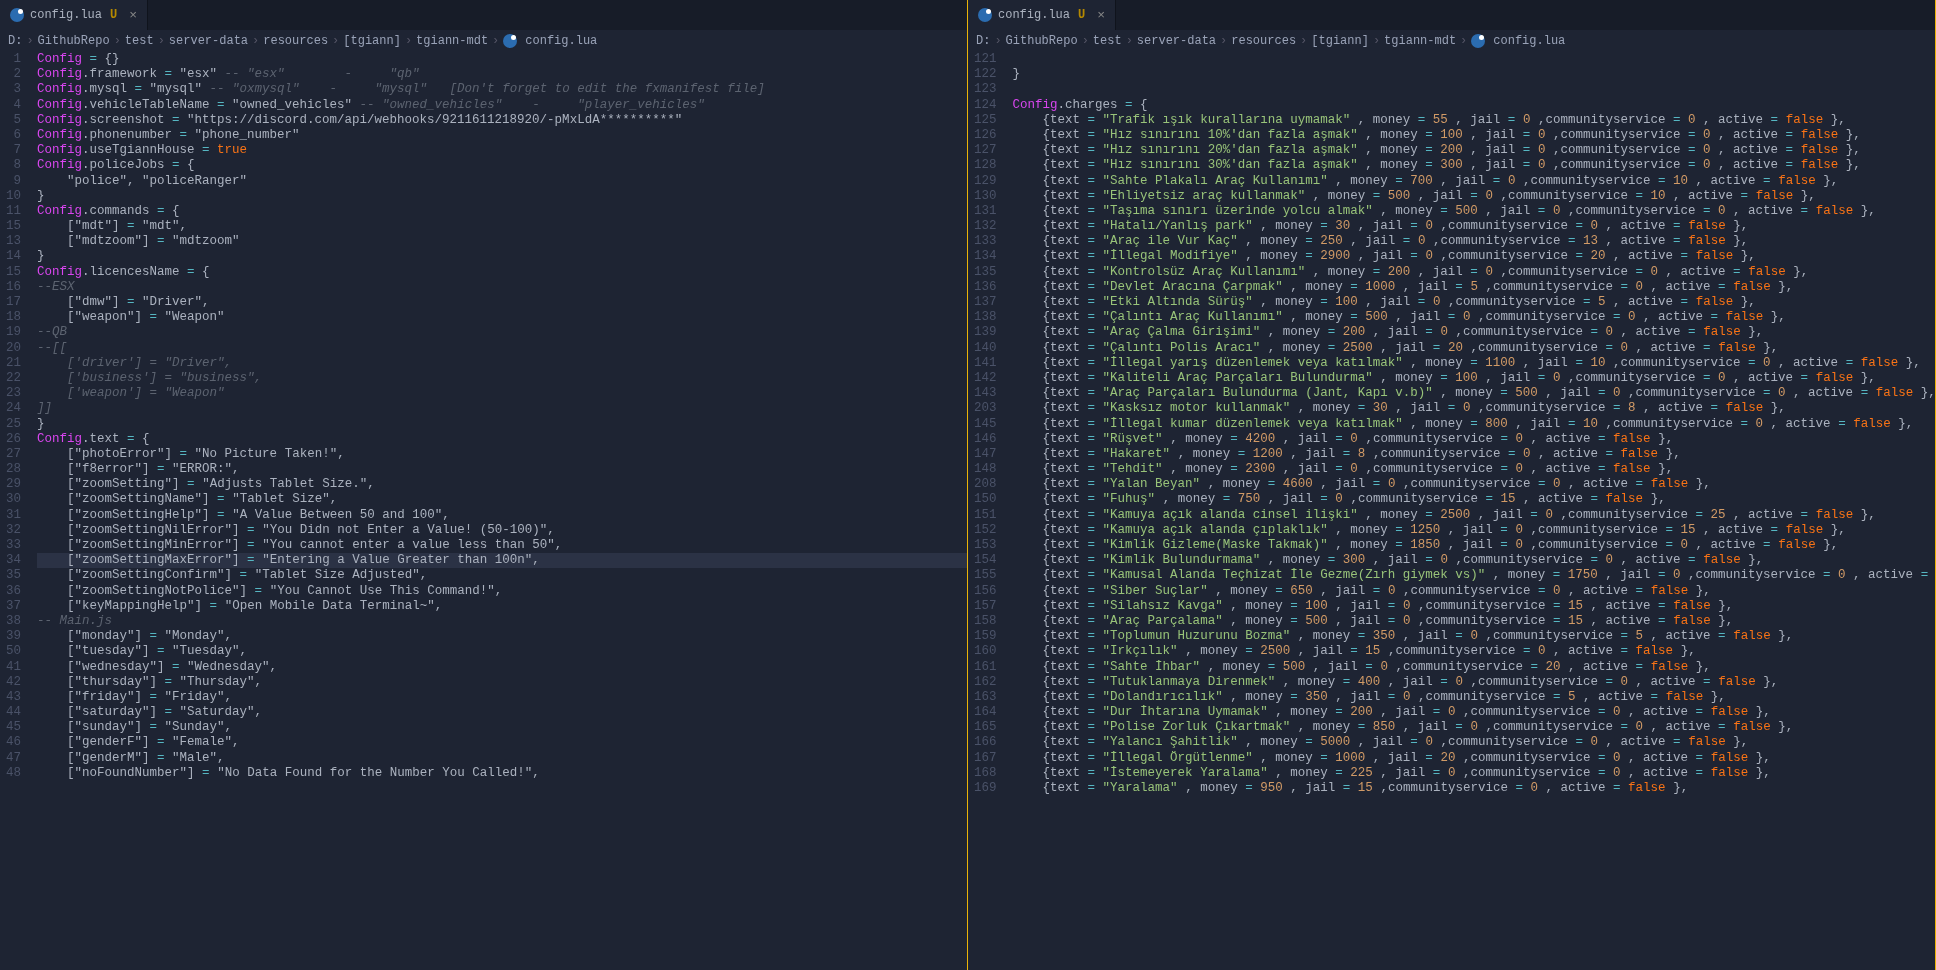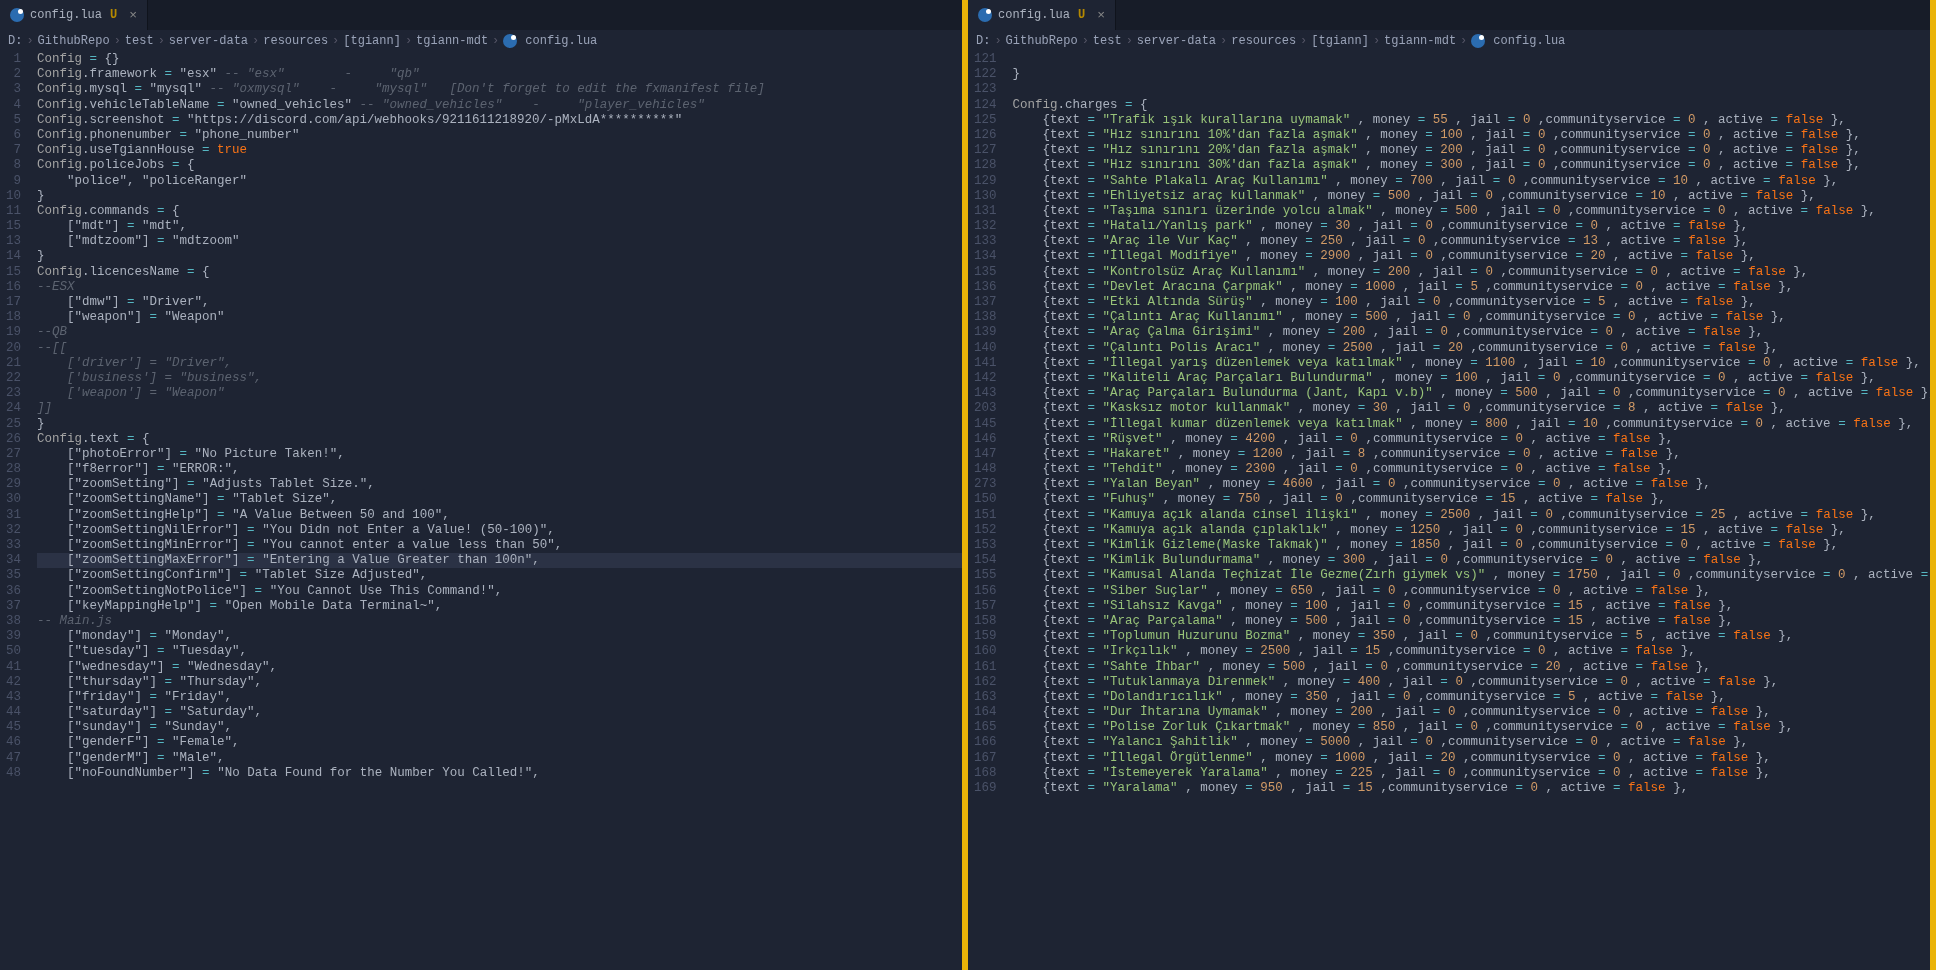--- a/index.html
+++ b/index.html
@@ -10,21 +10,21 @@
   color: #abb2bf;
   display: flex;
   height: 970px;
   width: 1936px;
   overflow: hidden;
 }
 .pane {
   flex: 1;
   display: flex;
   flex-direction: column;
-  border-right: 6px solid #eab308;
+  border-right: 1px solid #eab308;
   overflow: hidden;
 }
 .tabs {
   display: flex;
   background: #171c28;
   height: 30px;
   align-items: stretch;
 }
 .tab {
   display: flex;
@@ -68,21 +68,21 @@
   flex: 1;
   white-space: pre;
   font-size: 12.5px;
   line-height: 15.2px;
   padding-left: 2px;
   overflow: hidden;
 }
 .code .line { height: 15.2px; display: block; }
 .code .hl { background: #2b3245; display: inline-block; width: 100%; }
 
-.c-id  { color: #a3a3a3; }
+.c-id  { color: #d946ef; }
 .c-prop{ color: #abb2bf; }
 .c-op  { color: #56b6c2; }
 .c-str { color: #98c379; }
 .c-num { color: #d19a66; }
 .c-bool{ color: #f97316; }
 .c-cmt { color: #5c6370; font-style: italic; }
 .c-brc { color: #abb2bf; }
 .c-pnc { color: #abb2bf; }
 .c-idx { color: #abb2bf; }
 .lua-icon {
@@ -230,21 +230,21 @@
         <div class="ln">139</div>
         <div class="ln">140</div>
         <div class="ln">141</div>
         <div class="ln">142</div>
         <div class="ln">143</div>
         <div class="ln">203</div>
         <div class="ln">145</div>
         <div class="ln">146</div>
         <div class="ln">147</div>
         <div class="ln">148</div>
-        <div class="ln">273</div>
+        <div class="ln">208</div>
         <div class="ln">150</div>
         <div class="ln">151</div>
         <div class="ln">152</div>
         <div class="ln">153</div>
         <div class="ln">154</div>
         <div class="ln">155</div>
         <div class="ln">156</div>
         <div class="ln">157</div>
         <div class="ln">158</div>
         <div class="ln">159</div>

